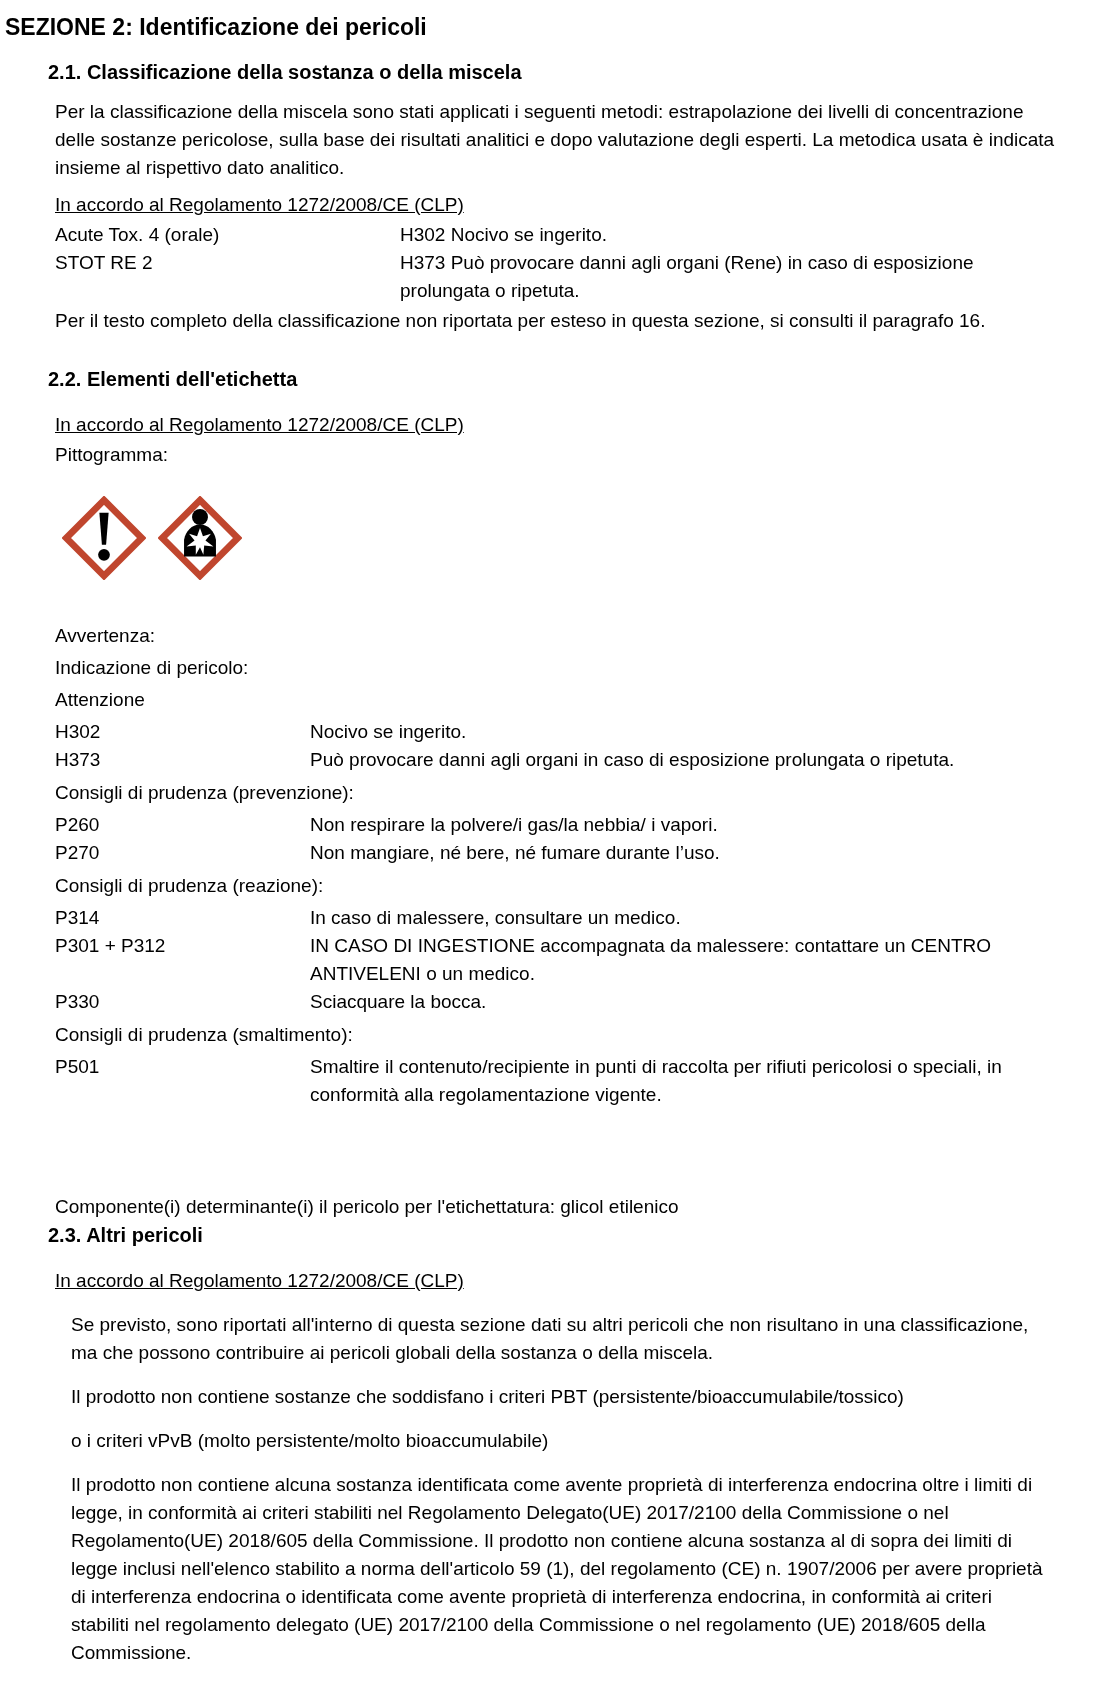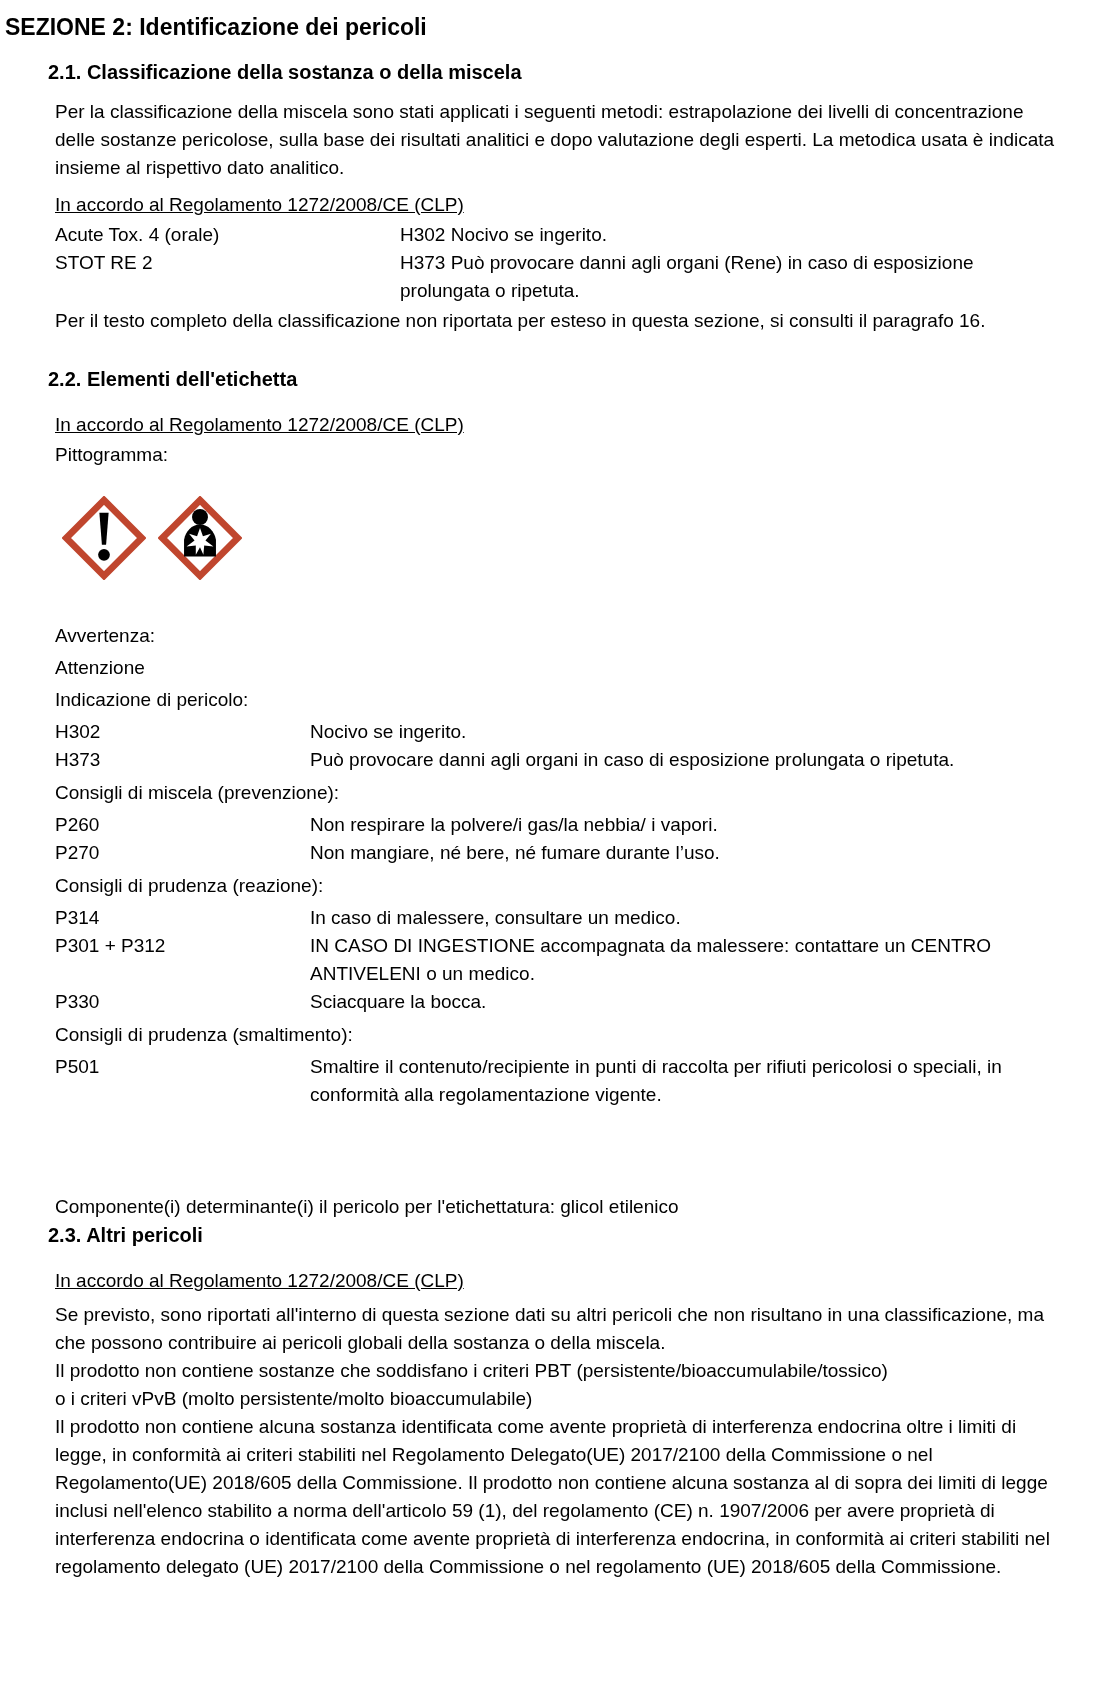--- a/index.html
+++ b/index.html
@@ -67,21 +67,21 @@
   .picto {
     width: 84px;
     height: 84px;
   }
   .signal-label { margin-top: 42px; }
   .plain-line { margin-top: 4px; }
   .stmt-table { margin-top: 4px; }
   .group-label { margin-top: 5px; }
   .determining { margin-top: 84px; }
   .s23-body { margin-top: 6px; }
-  .s23-body div { margin: 0; }
+  .s23-body div { margin: 16px; }
 </style>
 </head>
 <body>
 
 <div class="page">
 
   <div class="h-main">SEZIONE 2: Identificazione dei pericoli</div>
 
   <div class="h-sub h-21">2.1. Classificazione della sostanza o della miscela</div>
 
@@ -118,36 +118,36 @@
 
     <svg class="picto" viewBox="0 0 100 100">
       <polygon points="50,5 95,50 50,95 5,50" fill="#ffffff" stroke="#C0462E" stroke-width="8"></polygon>
       <circle cx="50" cy="25" r="9.5" fill="#000000"></circle>
       <path d="M50,34 C40,34 33,42 31,52 L31,72 L69,72 L69,52 C67,42 60,34 50,34 Z" fill="#000000"></path>
       <polygon points="50,38 53.5,48 63,45 56.5,53 66,60 55,59 54,70 50,61 45,70 45,59 34,60 43.5,53 37,45 46.5,48" fill="#ffffff"></polygon>
     </svg>
   </div>
 
   <div class="body-block signal-label">Avvertenza:</div>
+  <div class="body-block plain-line">Indicazione di pericolo:</div>
+
   <div class="body-block plain-line">Attenzione</div>
-
-  <div class="body-block plain-line">Indicazione di pericolo:</div>
 
   <div class="body-block stmt-table">
     <div class="row">
       <div class="code-col">H302</div>
       <div class="text-col">Nocivo se ingerito.</div>
     </div>
     <div class="row">
       <div class="code-col">H373</div>
       <div class="text-col">Può provocare danni agli organi in caso di esposizione prolungata o ripetuta.</div>
     </div>
   </div>
 
-  <div class="body-block group-label">Consigli di miscela (prevenzione):</div>
+  <div class="body-block group-label">Consigli di prudenza (prevenzione):</div>
   <div class="body-block stmt-table">
     <div class="row">
       <div class="code-col">P260</div>
       <div class="text-col">Non respirare la polvere/i gas/la nebbia/ i vapori.</div>
     </div>
     <div class="row">
       <div class="code-col">P270</div>
       <div class="text-col">Non mangiare, né bere, né fumare durante l’uso.</div>
     </div>
   </div>

